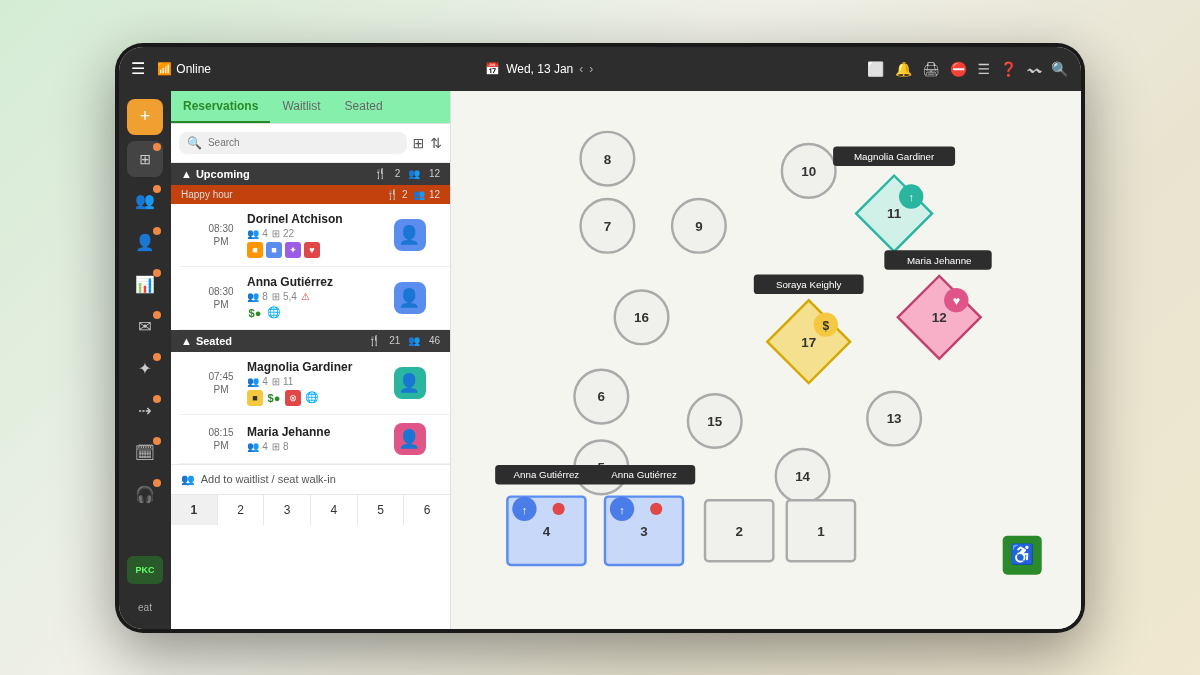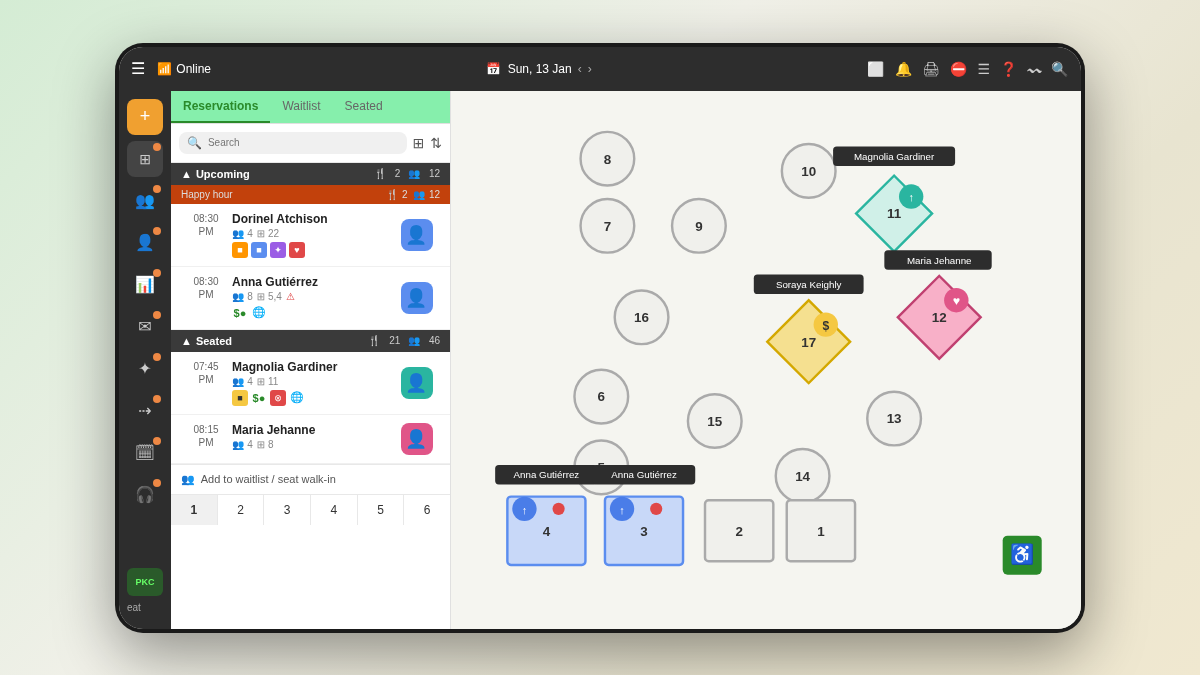--- a/index.html
+++ b/index.html
@@ -73,21 +73,21 @@
       position: relative;
     }
     .sidebar-icon.active { background: #f0a030; color: #fff; }
     .sidebar-icon.grid-active { background: #444; }
     .sidebar-icon .badge {
       position: absolute; top: 2px; right: 2px;
       width: 8px; height: 8px; background: #e84; border-radius: 50%;
     }
     .sidebar-bottom {
       margin-top: auto;
-      display: flex; flex-direction: column; gap: 6px;
+      display: flex; flex-direction: column; align-items: center; gap: 18px;
       padding-bottom: 8px;
     }
     .pkc-badge {
       width: 36px; height: 28px;
       background: #2a5a2a; border-radius: 6px;
       display: flex; align-items: center; justify-content: center;
       color: #6f6; font-size: 9px; font-weight: bold; cursor: pointer;
     }
     .eat-label {
       color: #aaa; font-size: 10px;
@@ -131,22 +131,22 @@
     }
     .section-header .section-title { display: flex; align-items: center; gap: 4px; font-weight: 600; }
     .section-header .section-stats { display: flex; align-items: center; gap: 8px; font-size: 10px; color: #ccc; }
     .subsection-row {
       background: #c2410c; color: #ddd;
       padding: 4px 10px; font-size: 10px;
       display: flex; align-items: center; justify-content: space-between;
     }
 
     .reservation-item {
-      display: flex; align-items: flex-start;
-      border-bottom: 1px solid #f0f0f0; padding: 8px 17px; gap: 8px;
+      display: flex; align-items: center;
+      border-bottom: 1px solid #f0f0f0; padding: 8px 24px; gap: 8px; margin-left: 8px;
     }
     .res-time { font-size: 10px; color: #666; min-width: 36px; line-height: 1.3; text-align: center; }
     .res-info { flex: 1; }
     .res-name { font-size: 12px; font-weight: 600; color: #222; }
     .res-meta { font-size: 10px; color: #888; display: flex; align-items: center; gap: 4px; margin-top: 2px; }
     .res-tags { display: flex; gap: 3px; margin-top: 3px; }
     .res-tag { width: 16px; height: 16px; border-radius: 3px; display: flex; align-items: center; justify-content: center; font-size: 9px; }
     .res-avatar {
       width: 32px; height: 32px; border-radius: 8px;
       display: flex; align-items: center; justify-content: center;
@@ -223,21 +223,21 @@
       <div class="top-bar-left">
         <div class="hamburger">☰</div>
         <div class="wifi-status">
           <span>📶</span>
           <span>Online</span>
         </div>
       </div>
       <div class="top-bar-center">
         <div class="date-nav">
           <span>📅</span>
-          <span class="date-text">Sun, 13 Jan</span>
+          <span class="date-text">Wed, 13 Jan</span>
           <span class="nav-arrow">‹</span>
           <span class="nav-arrow">›</span>
         </div>
       </div>
       <div class="top-bar-right">
         <span class="top-icon">⬜</span>
         <span class="top-icon">🔔</span>
         <span class="top-icon">🖨</span>
         <span class="top-icon">⛔</span>
         <span class="top-icon">☰</span>

